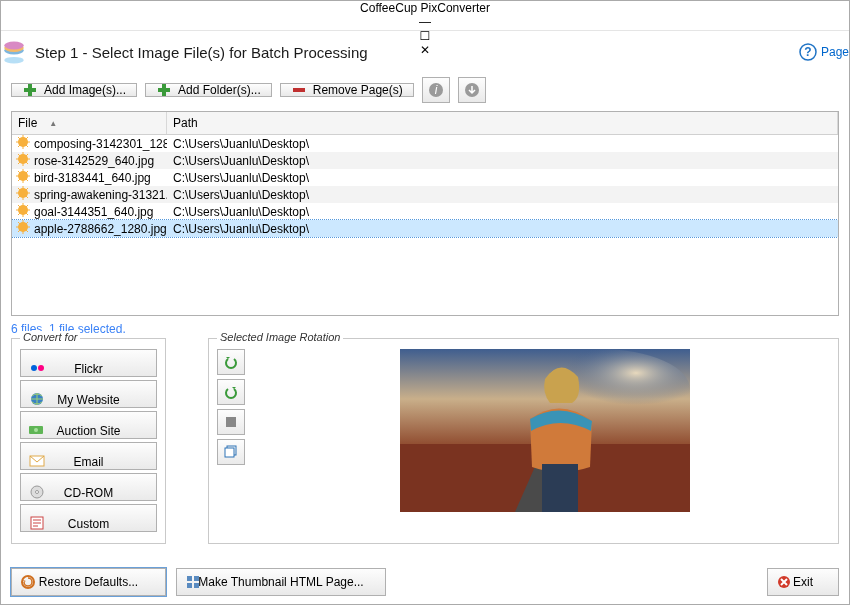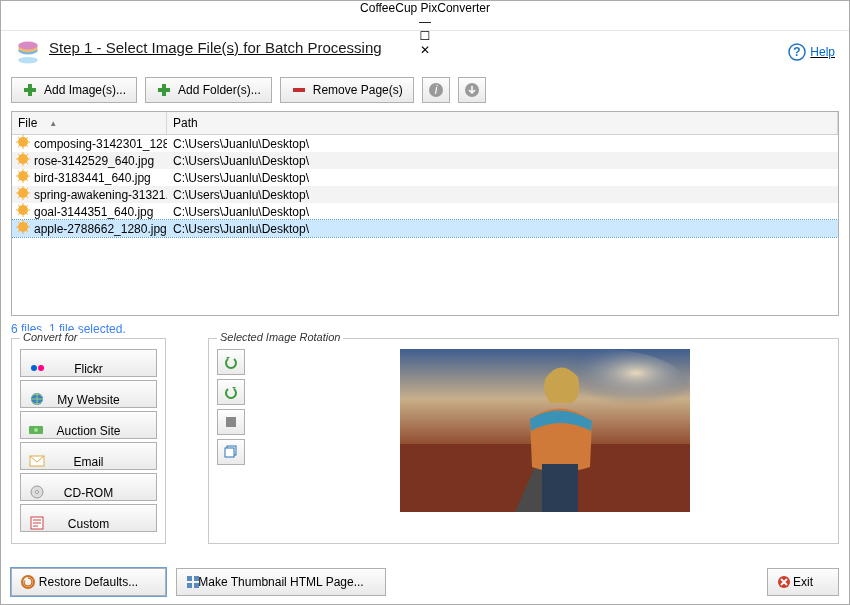--- a/index.html
+++ b/index.html
@@ -1,27 +1,27 @@
 <!DOCTYPE html>
 <html><head>
 <meta charset="utf-8">
 <style>
   * { box-sizing: border-box; font-family: "Segoe UI", Tahoma, sans-serif; font-size: 12px; }
   body { margin: 0; background: #ffffff; width: 850px; height: 605px; display: flex; flex-direction: column; border: 1px solid #aaa; }
   .titlebar { height: 30px; display: flex; align-items: center; padding: 0 8px; border-bottom: 1px solid #e5e5e5; flex-direction: column; }
   .titlebar .app-icon { width: 16px; height: 16px; border-radius: 50%; background: radial-gradient(circle at 30% 30%, #e96fa8, #4b5f93); margin-right: 6px; }
   .titlebar .title { flex: 1; }
   .titlebar .winbtn { width: 40px; height: 28px; display: flex; align-items: center; justify-content: center; cursor: pointer; }
-  .step-row { display: flex; padding: 8px 14px; text-decoration: underline; }
+  .step-row { display: flex; align-items: center; padding: 8px 0; }
   .step-icon { width: 26px; height: 26px; margin-right: 8px; }
   .step-text { font-size: 15px; color: #1a1a1a; flex: 1; }
   .help-area { display: flex; align-items: center; color: #0066cc; cursor: pointer; }
   .help-area svg { margin-right: 4px; }
   .toolbar { display: flex; padding: 4px 10px; gap: 8px; align-items: center; }
-  .tbtn { display: flex; align-items: center; border: 1px solid #b0b0b0; background: linear-gradient(#fdfdfd,#e9e9e9); padding: 3px 10px; height: 26px; cursor: pointer; }
+  .tbtn { display: flex; align-items: center; border: 1px solid #b0b0b0; background: linear-gradient(#fdfdfd,#e9e9e9); padding: 3px 10px; height: 14px; cursor: pointer; }
   .tbtn .ic { width: 16px; height: 16px; display: flex; align-items: center; justify-content: center; margin-right: 6px; }
   .tbtn span { text-decoration: underline dotted transparent; }
   .iconbtn { width: 28px; height: 26px; border: 1px solid #b0b0b0; background: linear-gradient(#fdfdfd,#e9e9e9); display: flex; align-items: center; justify-content: center; cursor: pointer; }
   .list-area { margin: 4px 10px 2px 10px; border: 1px solid #b0b0b0; height: 205px; display: flex; flex-direction: column; background: #fff; }
   .list-header { display: flex; background: #f5f5f5; border-bottom: 1px solid #d0d0d0; }
   .list-header .col { padding: 4px 6px; border-right: 1px solid #d8d8d8; display: flex; align-items: center; gap: 12px; }
   .col-file { width: 155px; }
   .col-path { flex: 1; }
   .list-body { flex: 1; overflow: auto; }
   .row { display: flex; align-items: center; height: 17px; }
@@ -73,21 +73,21 @@
     <ellipse cx="16" cy="14" rx="12" ry="5" fill="#7eb6de"></ellipse>
     <ellipse cx="16" cy="11" rx="12" ry="5" fill="#f3ba6a"></ellipse>
     <ellipse cx="16" cy="8" rx="12" ry="5" fill="#d98ac4"></ellipse>
   </svg>
   <div class="step-text">Step 1 - Select Image File(s) for Batch Processing</div>
   <div class="help-area">
     <svg width="18" height="18" viewBox="0 0 18 18">
         <circle cx="9" cy="9" r="8" fill="none" stroke="#1f73c5" stroke-width="1.5"></circle>
         <text x="9" y="13" text-anchor="middle" font-size="11" fill="#1f73c5" font-weight="bold">?</text>
       </svg>
-    <span>Help</span>
+    <span>Page</span>
   </div>
 </div>
 
 <div class="toolbar">
   <div class="tbtn">
     <div class="ic">
         <svg width="14" height="14">
           <rect x="5" y="1" width="4" height="12" fill="#3a9a3a"></rect>
           <rect x="1" y="5" width="12" height="4" fill="#3a9a3a"></rect>
         </svg>

